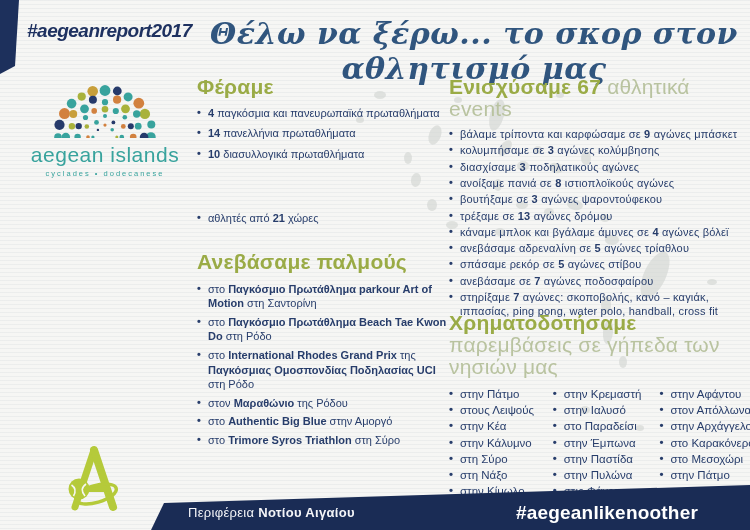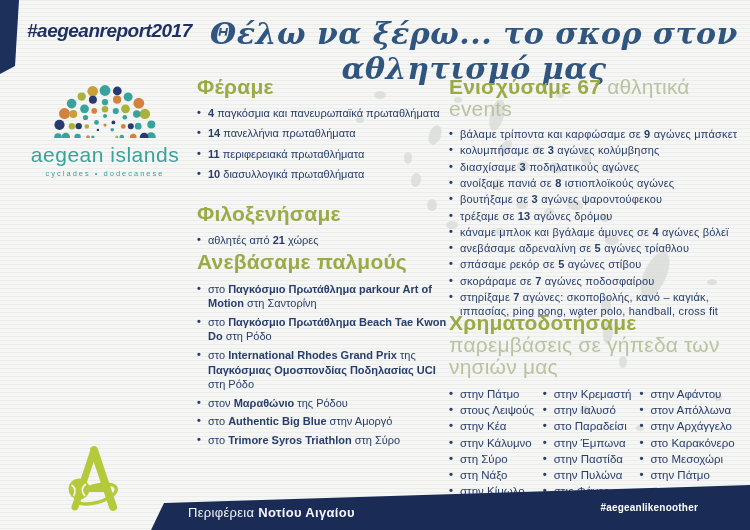--- a/index.html
+++ b/index.html
@@ -36,31 +36,31 @@
   .right-col{position:absolute;left:449px;width:298px;z-index:2;}
   ul.blist{list-style:none;margin:0;padding:0;}
   ul.blist li{
     position:relative;padding-left:11px;color:#273d6b;font-size:11px;line-height:1.3;
   }
   ul.blist li::before{content:"\2022";position:absolute;left:0;top:-1px;font-weight:bold;}
   ul.blist .b{font-weight:bold;}
   ul.sp6 li{margin-bottom:6px;}
   ul.sp4 li{margin-bottom:4.5px;}
   ul.sp2 li{margin-bottom:2px;letter-spacing:.2px;}
-  .islands{display:flex;gap:8px;}
+  .islands{display:flex;gap:18px;}
   ul.islist li{font-size:11.5px;line-height:1.36;margin-bottom:.5px;white-space:nowrap;}
   
   .footer{position:absolute;left:146px;top:476px;width:604px;height:54px;z-index:5;}
   .footer svg{position:absolute;left:0;top:0;}
   .footer-left{
     position:absolute;left:42px;top:29px;color:#f4f5f8;font-size:13px;letter-spacing:.3px;
   }
   .footer-left .b{font-weight:bold;}
   .footer-hashtag{
-    position:absolute;right:52px;top:26px;color:#ffffff;font-size:10px;font-weight:bold;letter-spacing:.2px;
+    position:absolute;right:52px;top:26px;color:#ffffff;font-size:19px;font-weight:bold;letter-spacing:.2px;
   }
   .bg-map{position:absolute;left:0;top:0;z-index:1;}
   .a-logo{position:absolute;left:54px;top:438px;z-index:2;}
 </style>
 </head>
 <body>
 
 <div class="page">
 
   <svg class="bg-map" width="750" height="530" viewBox="0 0 750 530">
@@ -155,27 +155,25 @@
       </svg>
     <div class="logo-name">aegean islands</div>
     <div class="logo-sub">cyclades • dodecanese</div>
   </div>
 
   <div class="left-col" style="top:76px;">
     <h2 class="sec">Φέραμε</h2>
     <ul class="blist sp6" style="margin-top:8px;">
         <li><span class="b">4</span><span> παγκόσμια και πανευρωπαϊκά πρωταθλήματα</span></li>
         <li><span class="b">14</span><span> πανελλήνια πρωταθλήματα</span></li>
-        <li><span class="b">11</span><span> περιφερειακά πρωταθλήματα</span></li>
         <li><span class="b">10</span><span> διασυλλογικά πρωταθλήματα</span></li>
       </ul>
   </div>
 
   <div class="left-col" style="top:203px;">
-    <h2 class="sec">Φιλοξενήσαμε</h2>
     <ul class="blist sp6" style="margin-top:8px;">
         <li><span>αθλητές από </span><span class="b">21</span><span> χώρες</span></li>
       </ul>
   </div>
 
   <div class="left-col" style="top:251px;">
     <h2 class="sec">Ανεβάσαμε παλμούς</h2>
     <ul class="blist sp4" style="margin-top:9px;">
         <li><span>στο </span><span class="b">Παγκόσμιο Πρωτάθλημα parkour Art of Motion</span><span> στη Σαντορίνη</span></li>
         <li><span>στο </span><span class="b">Παγκόσμιο Πρωτάθλημα Beach Tae Kwon Do</span><span> στη Ρόδο</span></li>
@@ -191,21 +189,21 @@
     <ul class="blist sp2" style="margin-top:7px;">
         <li><span>βάλαμε τρίποντα και καρφώσαμε σε </span><span class="b">9</span><span> αγώνες μπάσκετ</span></li>
         <li><span>κολυμπήσαμε σε </span><span class="b">3</span><span> αγώνες κολύμβησης</span></li>
         <li><span>διασχίσαμε </span><span class="b">3</span><span> ποδηλατικούς αγώνες</span></li>
         <li><span>ανοίξαμε πανιά σε </span><span class="b">8</span><span> ιστιοπλοϊκούς αγώνες</span></li>
         <li><span>βουτήξαμε σε </span><span class="b">3</span><span> αγώνες ψαροντούφεκου</span></li>
         <li><span>τρέξαμε σε </span><span class="b">13</span><span> αγώνες δρόμου</span></li>
         <li><span>κάναμε μπλοκ και βγάλαμε άμυνες σε </span><span class="b">4</span><span> αγώνες βόλεϊ</span></li>
         <li><span>ανεβάσαμε αδρεναλίνη σε </span><span class="b">5</span><span> αγώνες τρίαθλου</span></li>
         <li><span>σπάσαμε ρεκόρ σε </span><span class="b">5</span><span> αγώνες στίβου</span></li>
-        <li><span>σκοράραμε σε </span><span class="b">7</span><span> αγώνες ποδοσφαίρου</span></li>
+        <li><span>ανεβάσαμε σε </span><span class="b">7</span><span> αγώνες ποδοσφαίρου</span></li>
         <li><span>στηρίξαμε </span><span class="b">7</span><span> αγώνες: σκοποβολής, κανό – καγιάκ, ιππασίας, ping pong, water polo, handball, cross fit</span></li>
       </ul>
   </div>
 
   <div class="right-col" style="top:312px;">
     <h2 class="sec"><span>Χρηματοδοτήσαμε</span><span class="light"> παρεμβάσεις σε γήπεδα των νησιών μας</span></h2>
     <div class="islands" style="margin-top:9px;">
         <ul class="blist islist">
           <li>στην Πάτμο</li>
           <li>στους Λειψούς</li>

